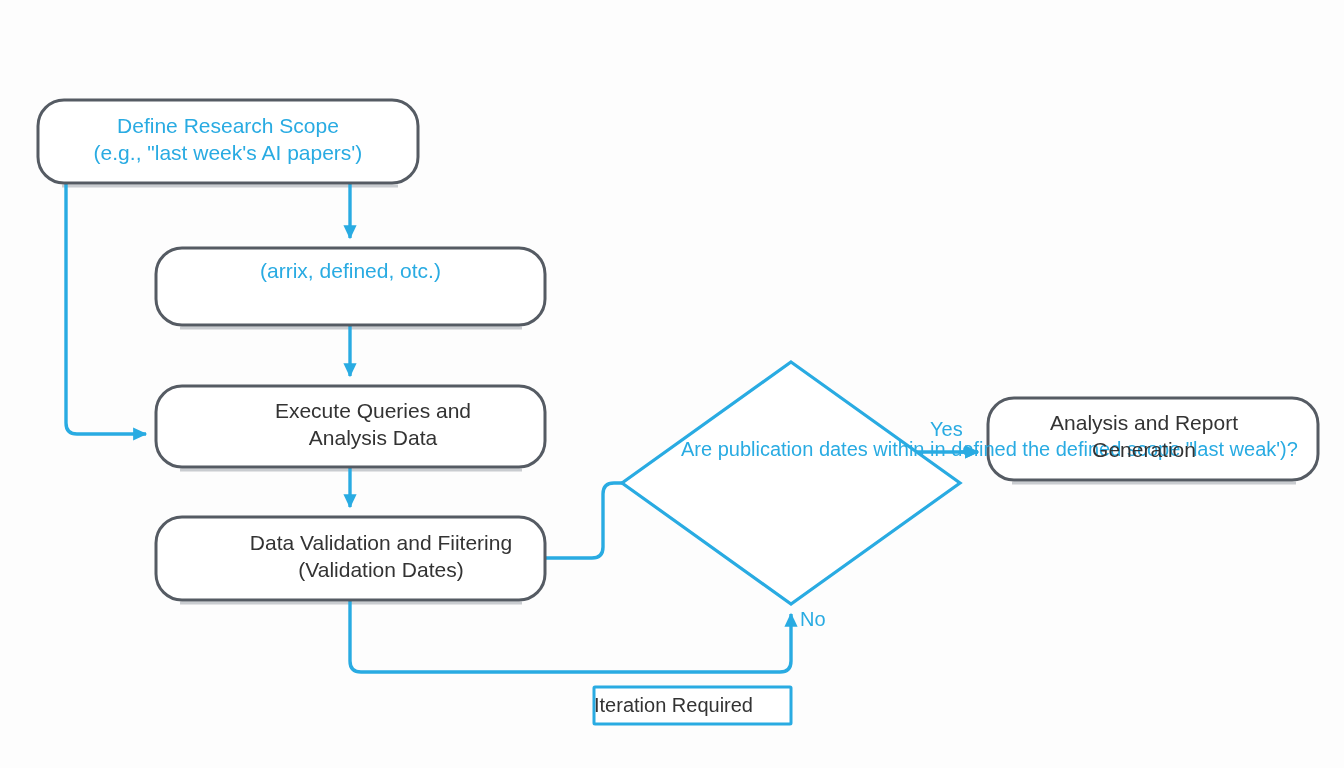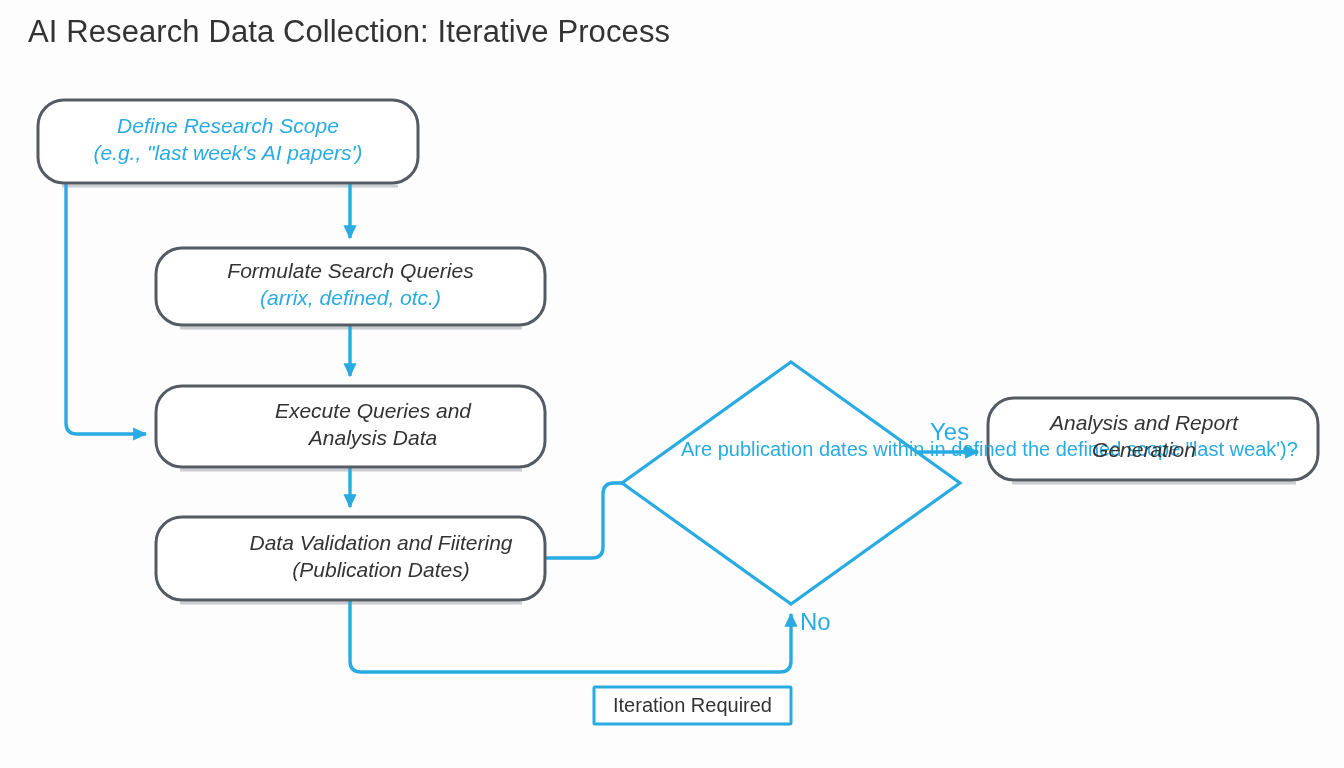--- a/index.html
+++ b/index.html
@@ -71,54 +71,51 @@
   }
   
   .node-label {
     position: absolute;
     text-align: center;
     line-height: 1.30;
     font-size: 21px;
     color: #333333;
     white-space: nowrap;
     pointer-events: none;
-    font-style: italic;
   }
   .node-label .ln { display: block; }
   .blue { color: #29abe2; }
   .dark { color: #333333; }
   .diamond-label {
     position: absolute;
     text-align: center;
     line-height: 1.33;
     font-size: 20px;
     color: #29abe2;
     white-space: nowrap;
     margin-left: 40px;
   }
   .edge-label {
     position: absolute;
-    font-size: 24px;
+    font-size: 20px;
     color: #29abe2;
     white-space: nowrap;
   }
   .iter-label {
     position: absolute;
-    text-align: center;
     font-size: 20px;
     color: #333333;
     white-space: nowrap;
   }
 </style>
 </head>
 <body>
 
 <div id="canvas">
 
-  <div id="page-title">AI Research Data Collection: Iterative Process</div>
 
   <svg id="flow" viewBox="0 0 1344 768" xmlns="http://www.w3.org/2000/svg">
 
     <defs>
       <marker id="arrowblue" viewBox="0 0 10 10" refX="8.6" refY="5" markerWidth="4.4" markerHeight="4.4" orient="auto-start-reverse">
         <path d="M 0 0.6 L 9.4 5 L 0 9.4 z" fill="#29abe2"></path>
       </marker>
     </defs>
 
     <g>
@@ -163,32 +160,31 @@
       <rect class="iter-shape" x="594" y="687" width="197" height="37" rx="1" ry="1"></rect>
     </g>
   </svg>
 
   <div class="node-label" style="left:38px; top:112px; width:380px;">
     <span class="ln blue">Define Research Scope</span>
     <span class="ln blue">(e.g., "last week's AI papers')</span>
   </div>
 
   <div class="node-label" style="left:156px; top:257px; width:389px;">
-    <span class="ln dark">Formulate Search Queries</span>
     <span class="ln blue">(arrix, defined, otc.)</span>
   </div>
 
   <div class="node-label" style="left:156px; top:397px; width:434px;">
     <span class="ln dark">Execute Queries and</span>
     <span class="ln dark">Analysis Data</span>
   </div>
 
   <div class="node-label" style="left:156px; top:529px; width:450px;">
     <span class="ln dark">Data Validation and Fiitering</span>
-    <span class="ln dark">(Publication Dates)</span>
+    <span class="ln dark">(Validation Dates)</span>
   </div>
 
   <div class="diamond-label" style="left:641px; top:436px; width:300px;">
     <span class="ln">Are publication</span>
     <span class="ln">dates within in defined</span>
     <span class="ln">the defined scope</span>
     <span class="ln">"last weak')?</span>
   </div>
 
   <div class="node-label" style="left:988px; top:409px; width:312px;">

